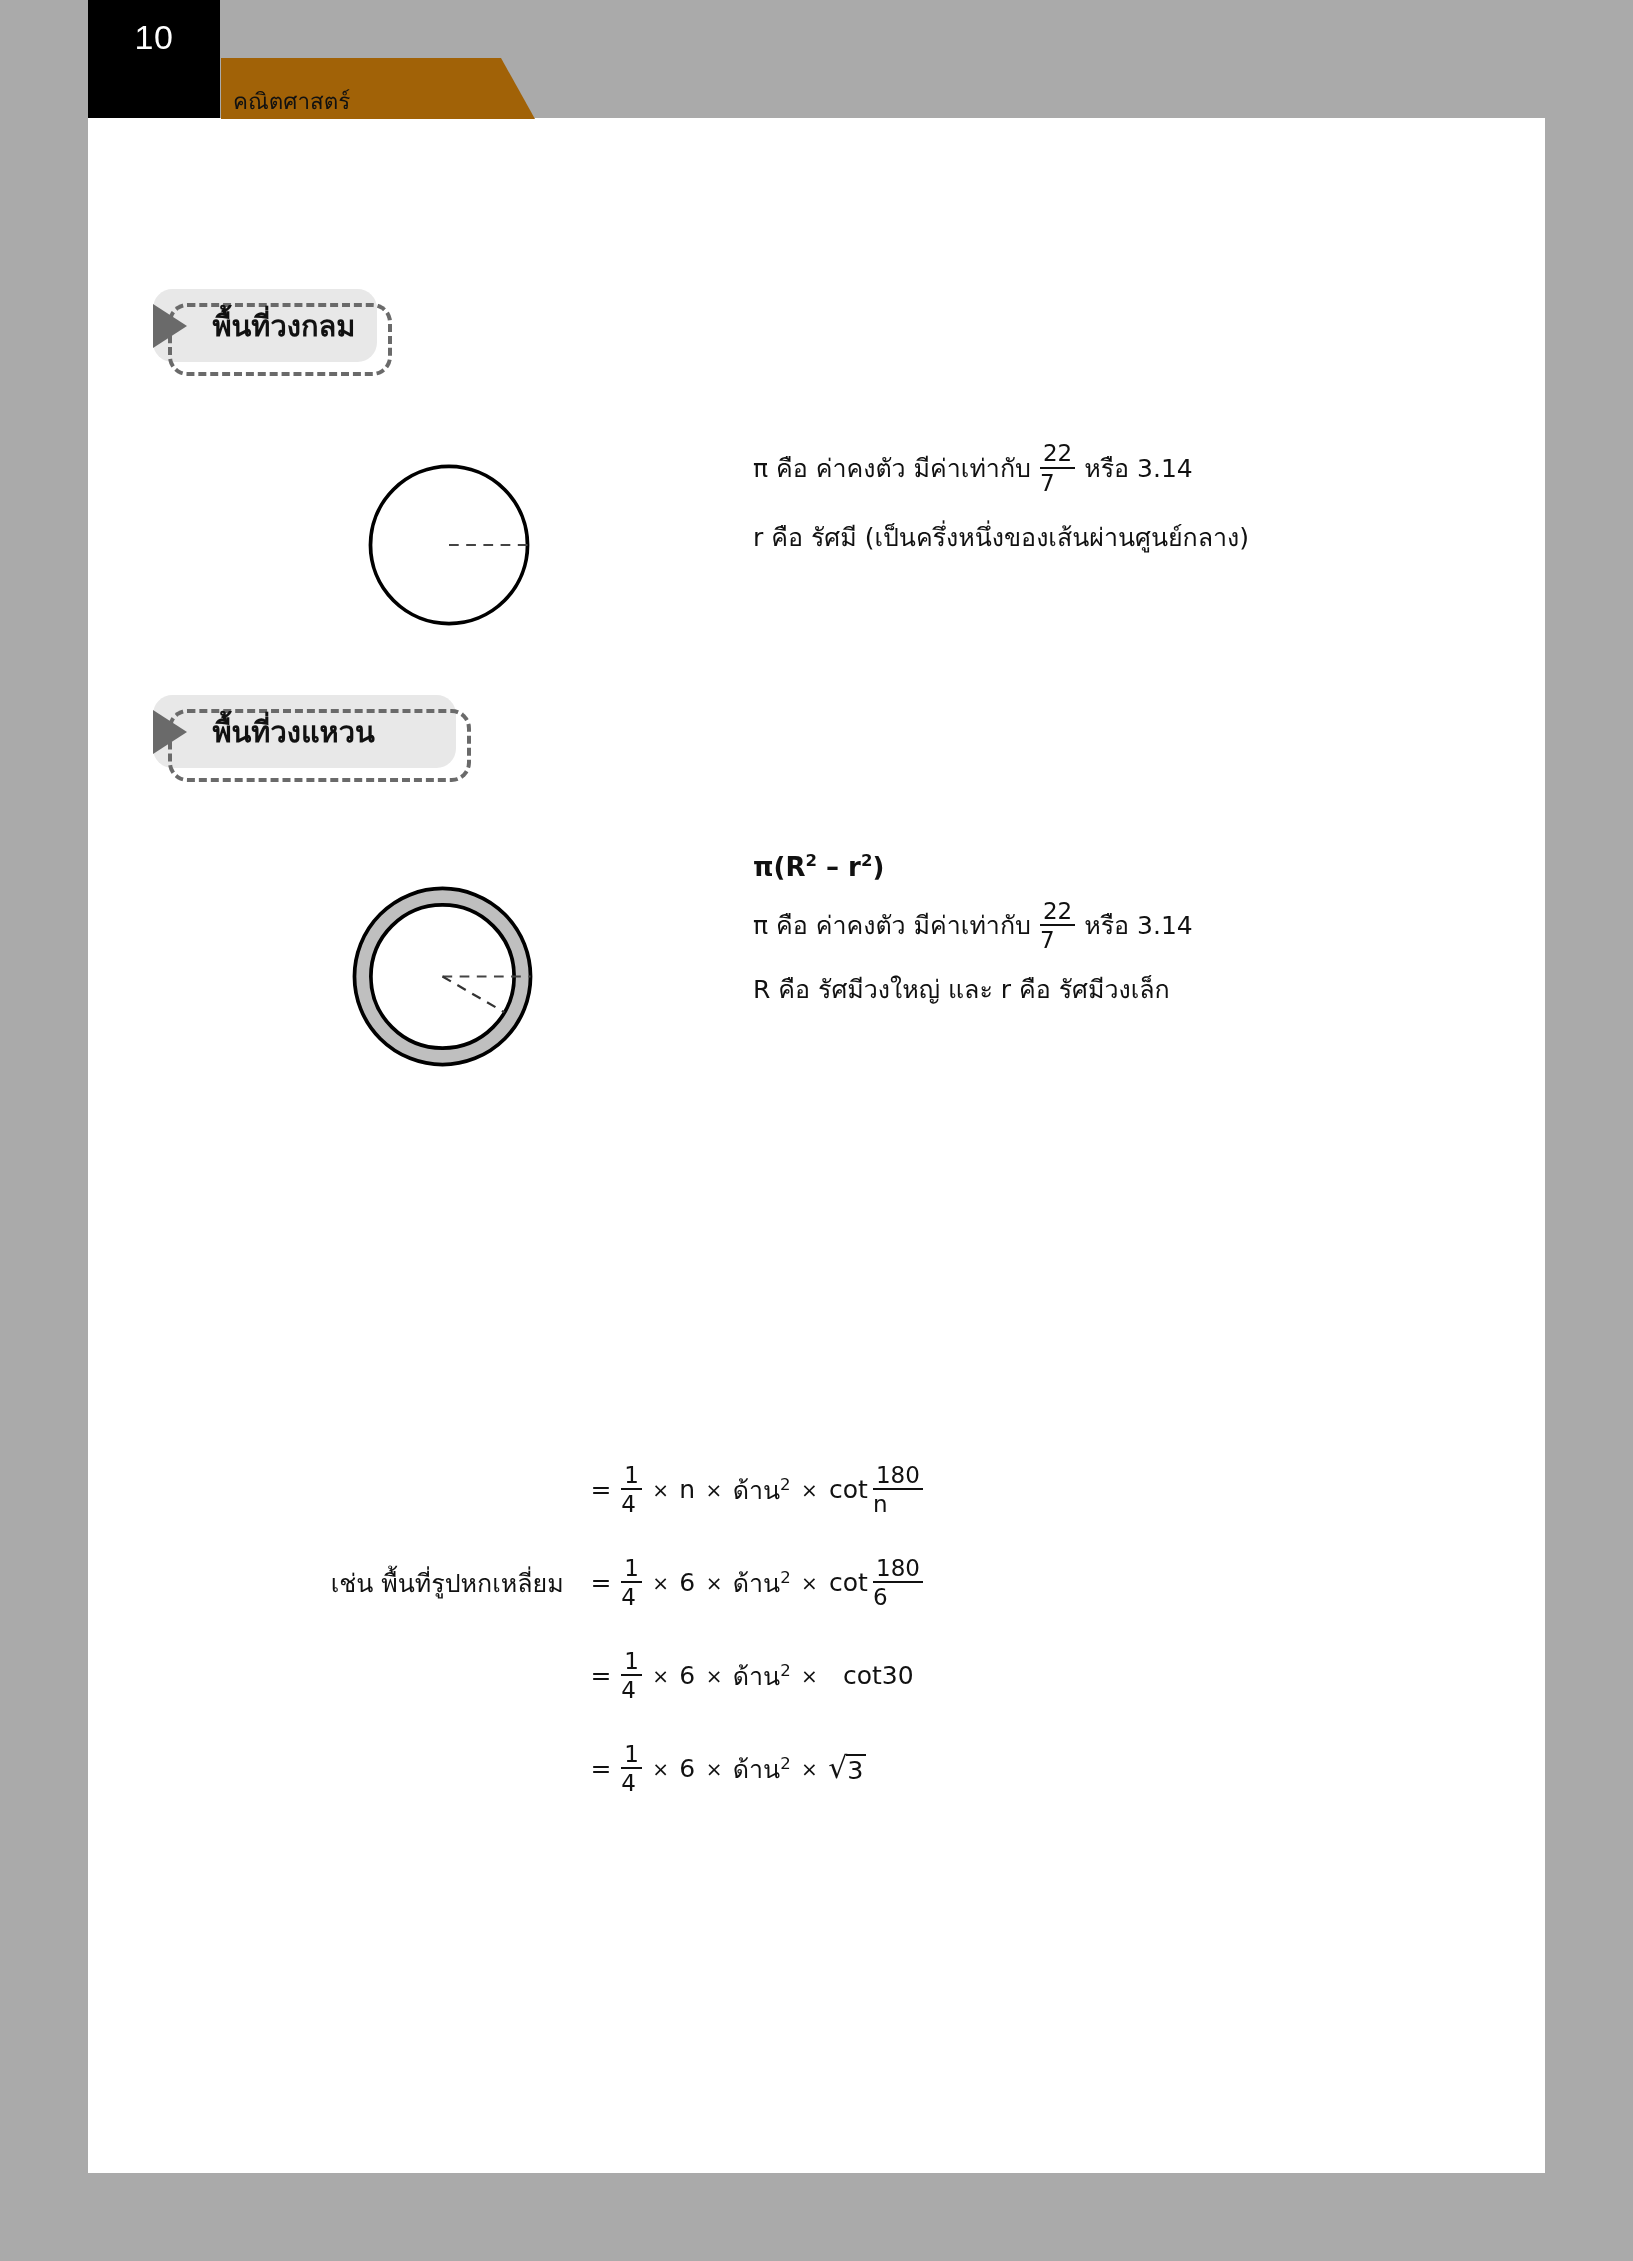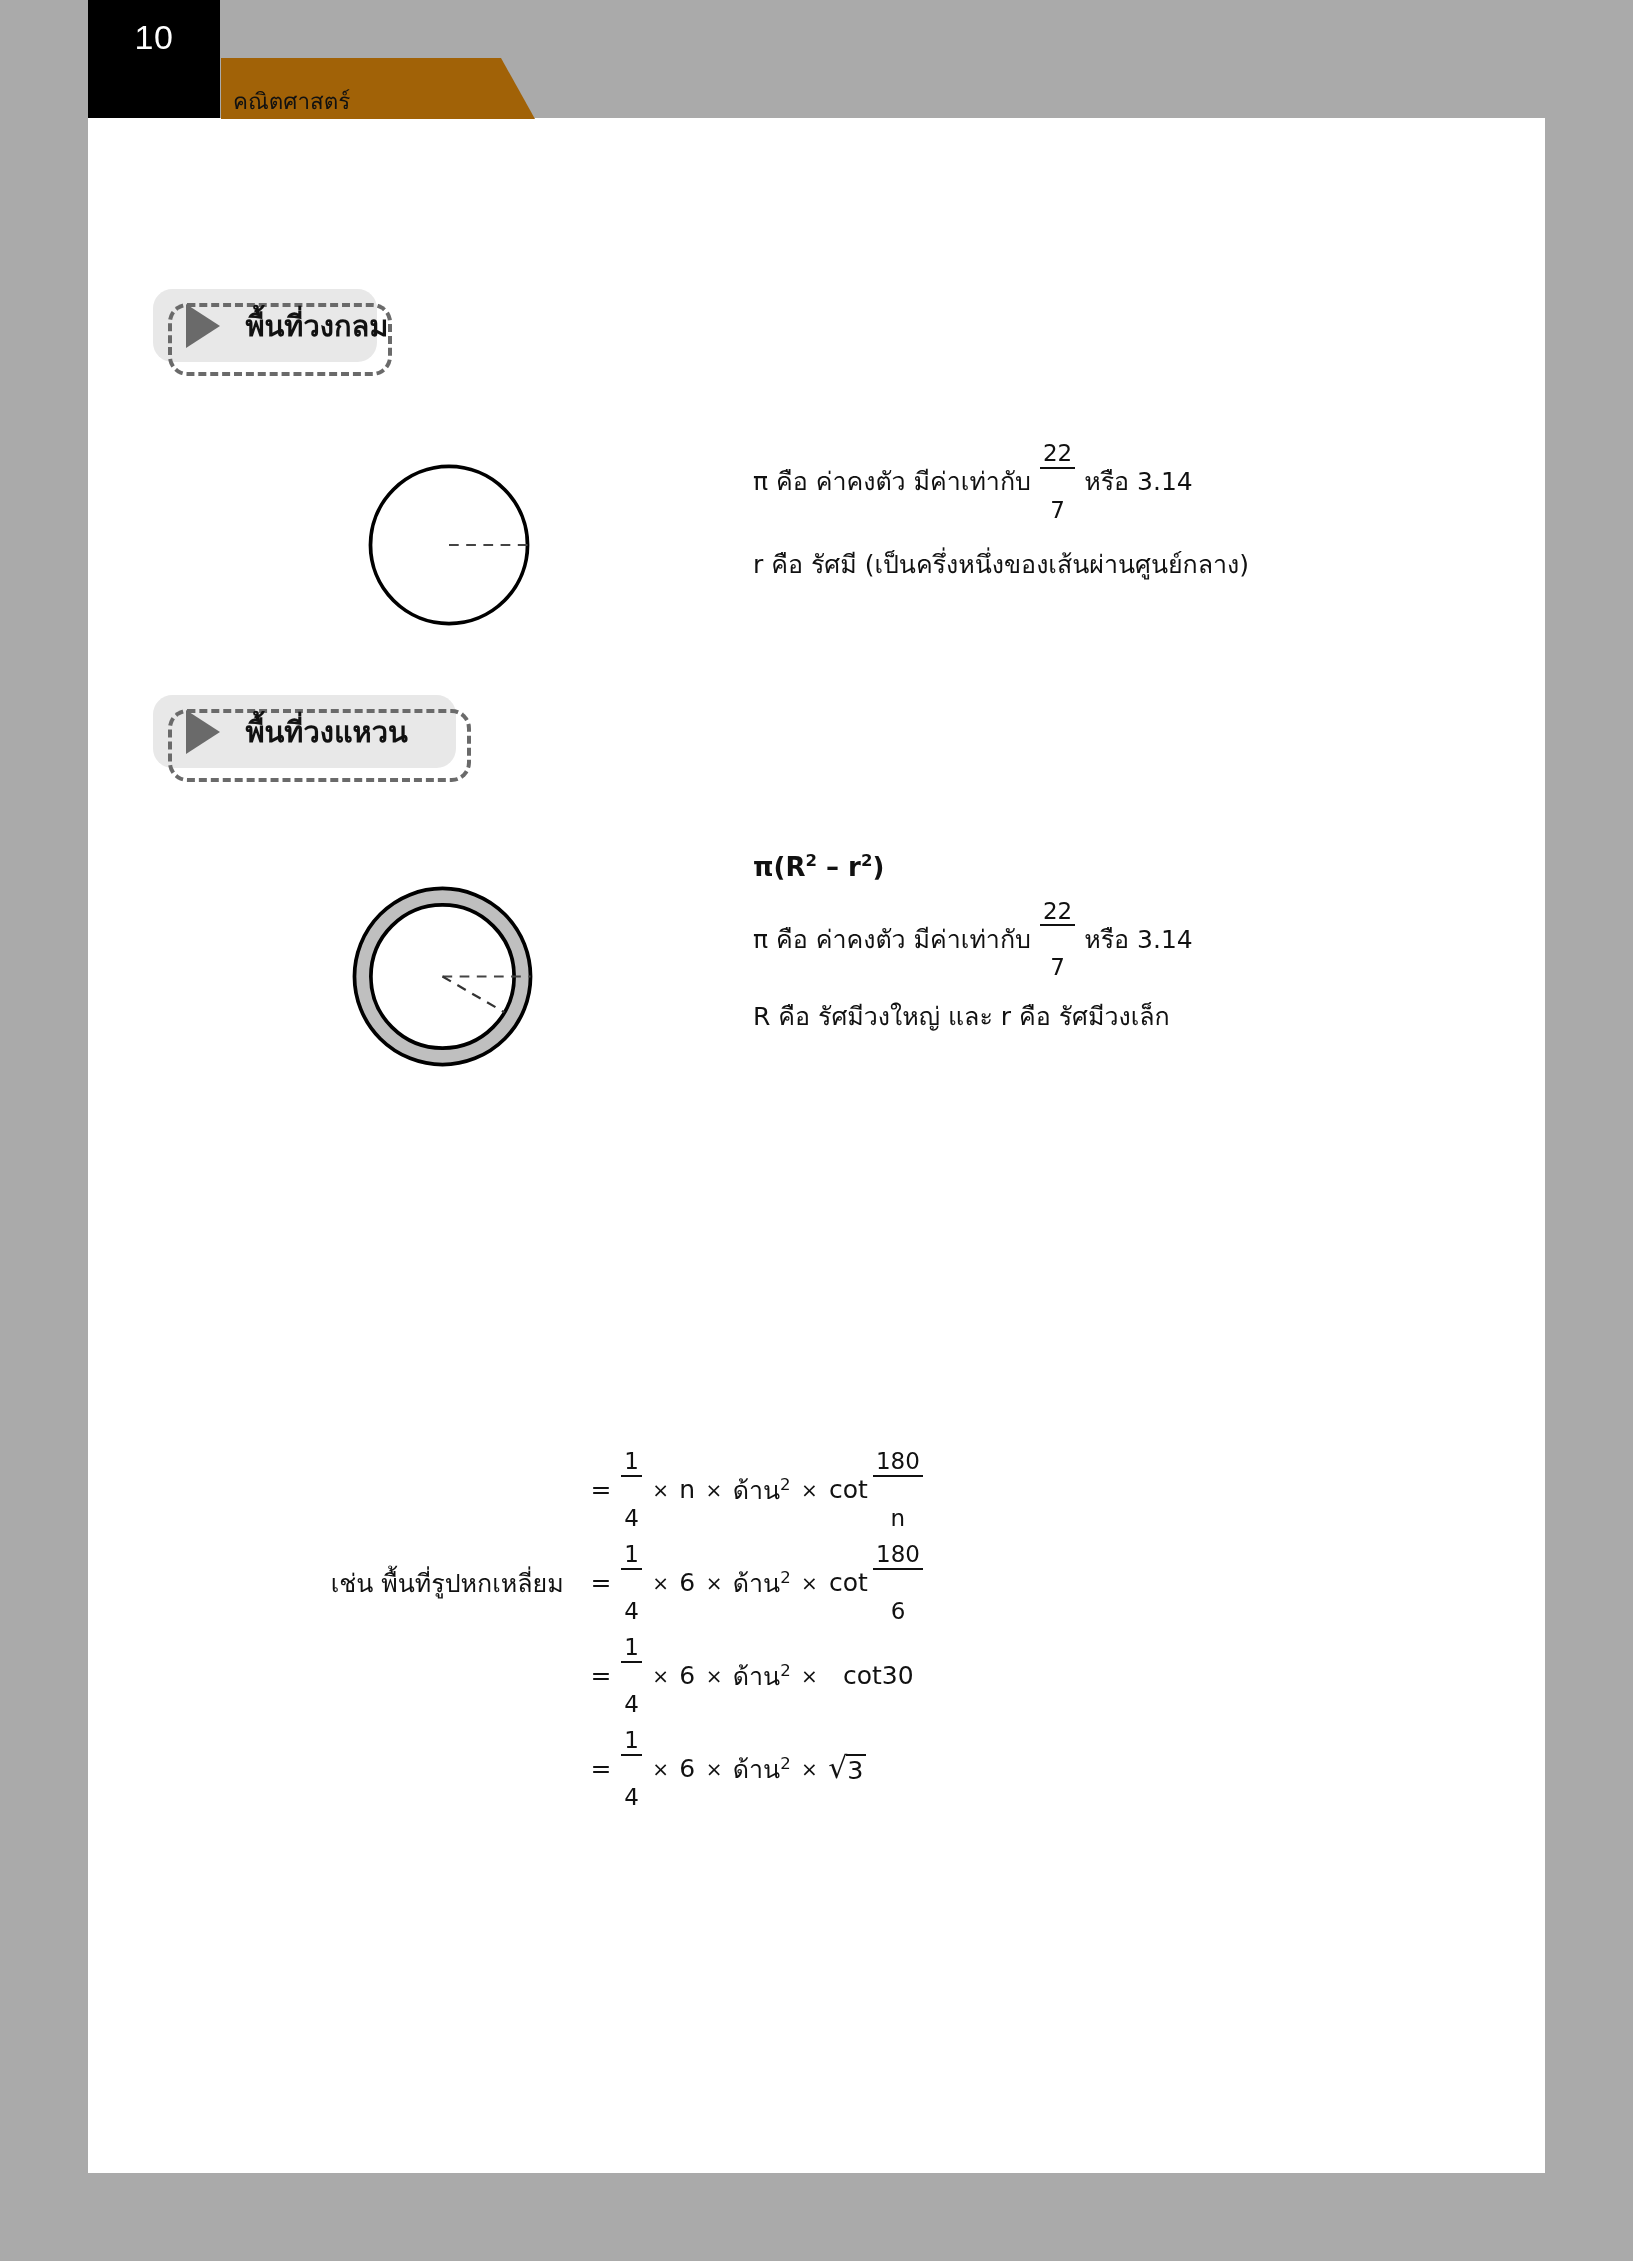--- a/index.html
+++ b/index.html
@@ -86,21 +86,20 @@
     width: 100%; height: 100%;
     border: 4.5px dashed #6a6a6a;
     border-radius: 19.4px;
   }
   .badge .badge-inner {
     position: absolute;
     left: 0; top: 0;
     width: 100%; height: 100%;
     display: flex;
     align-items: center;
-    padding-left: 33px;
   }
   .badge .tri {
     width: 0; height: 0;
     border-left: 34px solid #6a6a6a;
     border-top: 22px solid transparent;
     border-bottom: 22px solid transparent;
     flex: 0 0 auto;
     margin-right: 25.4px;
   }
   .badge .badge-label {
@@ -137,25 +136,23 @@
   #circle-formulas .frow { margin-bottom: 22.4px; }
   #ring-formulas .frow   { margin-bottom: 15px; }
   #ring-formulas .frow.gap-big { margin-top: 16.5px; }
 
   .pi-bold { font-weight: 700; font-size: 26px; }
   .sup { font-size: 16.5px; vertical-align: super; line-height: 0; }
 
   .fracbox {
     display: inline-flex;
     flex-direction: column;
-    align-items: center;
     vertical-align: middle;
     margin: 0 9px;
     line-height: 1.05;
-    gap: 27px;
   }
   .fracbox .num {
     font-size: 23px;
     padding: 0 3px 1.5px 3px;
     border-bottom: 2.2px solid #111;
   }
   .fracbox .den {
     font-size: 23px;
     padding-top: 2.2px;
   }

